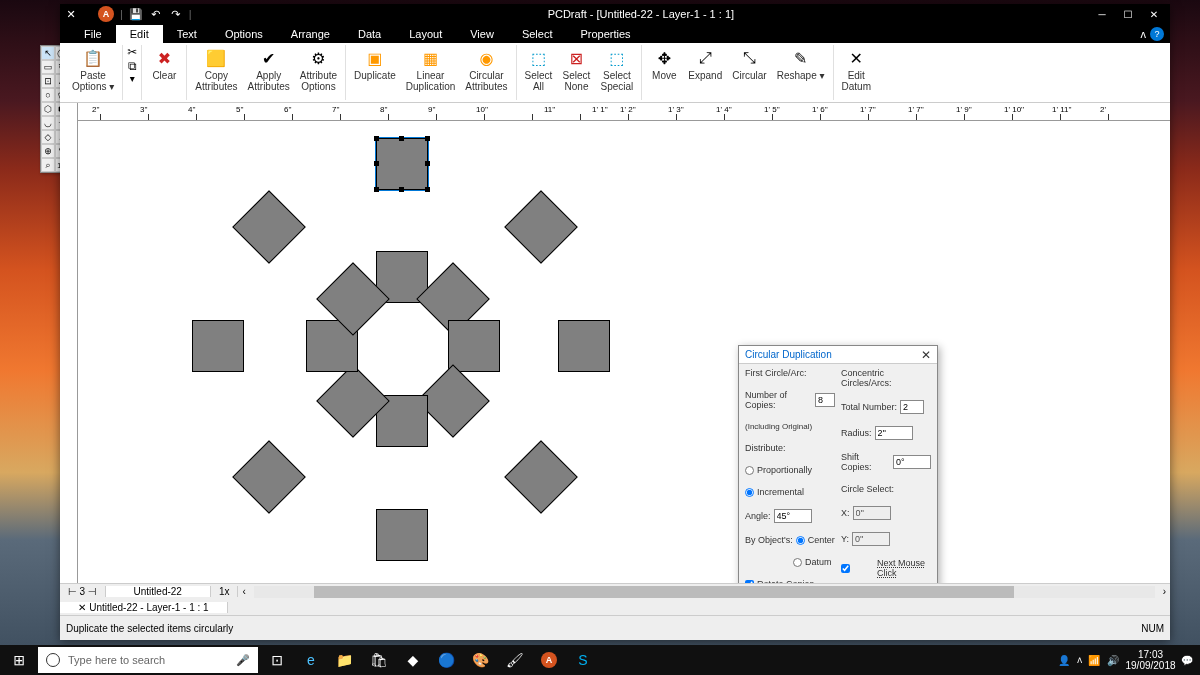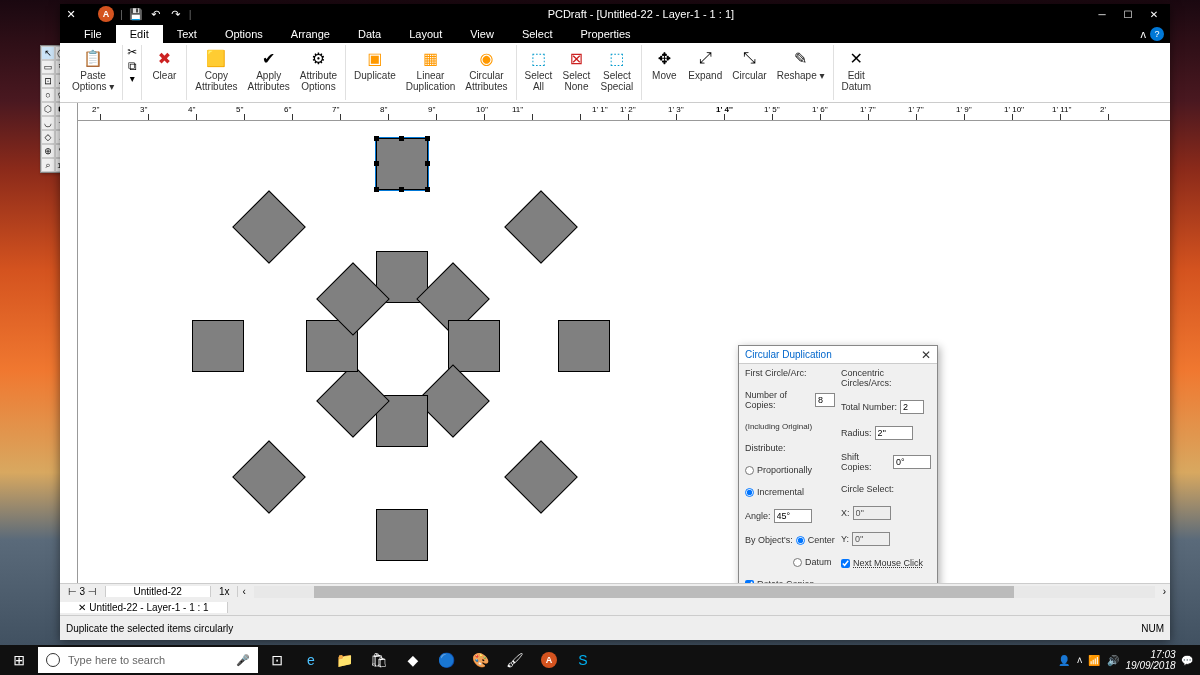--- a/index.html
+++ b/index.html
@@ -59,21 +59,21 @@
 .dlg-radio{width:9px;height:9px;}
 .dlg-check{width:9px;height:9px;}
 .dlg-btns{display:flex; gap:6px; padding:4px 8px; justify-content:flex-end;}
 .dlg-btn{ padding:2px 16px; border:1px solid #888; background:#e8e8e8; font-size:10px; cursor:pointer;}
 .dlg-btn.primary{border:1px solid #0078d7;}
 .taskbar{ position:absolute; bottom:0; left:0; right:0; height:30px; background:#101010; display:flex; align-items:center; padding:0 2px;}
 .tb-btn{ width:34px; height:28px; display:flex; align-items:center; justify-content:center; color:#fff; cursor:pointer; font-size:14px;}
 .search-box{ display:flex; align-items:center; background:#fff; height:26px; width:220px; margin:0 2px; padding:0 8px; font-size:11px; color:#666;}
 .search-circle{width:14px;height:14px;border:1.5px solid #333;border-radius:50%;margin-right:8px;}
 .tb-right{margin-left:auto; display:flex; align-items:center; color:#fff; font-size:10px; gap:6px; padding-right:4px;}
-.tb-clock{text-align:right; line-height:11px;font-style:italic;}
+.tb-clock{text-align:center; line-height:11px;}
 </style>
 </head>
 <body>
 
 <div class="tool-palette">
   <div class="tool-cell sel">↖</div>
   <div class="tool-cell">◯</div>
   <div class="tool-cell">▭</div>
   <div class="tool-cell">↻</div>
   <div class="tool-cell">⊡</div>
@@ -250,29 +250,29 @@
           <div class="hruler-label" style="left: 206px;">6''</div>
           <div class="hruler-tick" style="left: 214px;"></div>
           <div class="hruler-label" style="left: 254px;">7''</div>
           <div class="hruler-tick" style="left: 262px;"></div>
           <div class="hruler-label" style="left: 302px;">8''</div>
           <div class="hruler-tick" style="left: 310px;"></div>
           <div class="hruler-label" style="left: 350px;">9''</div>
           <div class="hruler-tick" style="left: 358px;"></div>
           <div class="hruler-label" style="left: 398px;">10''</div>
           <div class="hruler-tick" style="left: 406px;"></div>
-          <div class="hruler-label" style="left: 434px;">11''</div>
+          <div class="hruler-label" style="left: 466px;">11''</div>
           <div class="hruler-tick" style="left: 454px;"></div>
           <div class="hruler-label" style="left: 514px;">1' 1''</div>
           <div class="hruler-tick" style="left: 502px;"></div>
           <div class="hruler-label" style="left: 542px;">1' 2''</div>
           <div class="hruler-tick" style="left: 550px;"></div>
           <div class="hruler-label" style="left: 590px;">1' 3''</div>
           <div class="hruler-tick" style="left: 598px;"></div>
-          <div class="hruler-label" style="left: 638px; font-weight: bold;">1' 4''</div>
+          <div class="hruler-label" style="left: 638px;">1' 4''</div>
           <div class="hruler-tick" style="left: 646px;"></div>
           <div class="hruler-label" style="left: 686px;">1' 5''</div>
           <div class="hruler-tick" style="left: 694px;"></div>
           <div class="hruler-label" style="left: 734px; margin-top: 34px;">1' 6''</div>
           <div class="hruler-tick" style="left: 742px;"></div>
           <div class="hruler-label" style="left: 782px;">1' 7''</div>
           <div class="hruler-tick" style="left: 790px;"></div>
           <div class="hruler-label" style="left: 830px;">1' 7''</div>
           <div class="hruler-tick" style="left: 838px;"></div>
           <div class="hruler-label" style="left: 878px;">1' 9''</div>
@@ -372,21 +372,21 @@
               <div class="dlg-row">
                   <span class="dlg-label">X:</span>
                   <input class="dlg-input dis" disabled="" value="0''" style="">
                 </div>
               <div class="dlg-row">
                   <span class="dlg-label">Y:</span>
                   <input class="dlg-input dis" disabled="" value="0''" style="">
                 </div>
               <div class="dlg-row">
                   <input type="checkbox" class="dlg-check" checked="" style="">
-                  <span class="dlg-label" style="text-decoration:underline dotted;">Next Mouse Click</span>
+                  <span class="dlg-label" style="text-decoration:underline dotted;margin-left:24px;">Next Mouse Click</span>
                 </div>
             </div>
           </div>
         </div>
       </div>
     </div>
   </div>
 
   <div class="tab-bar">
     <div class="tab-ctrl">⊢ 3 ⊣</div>

